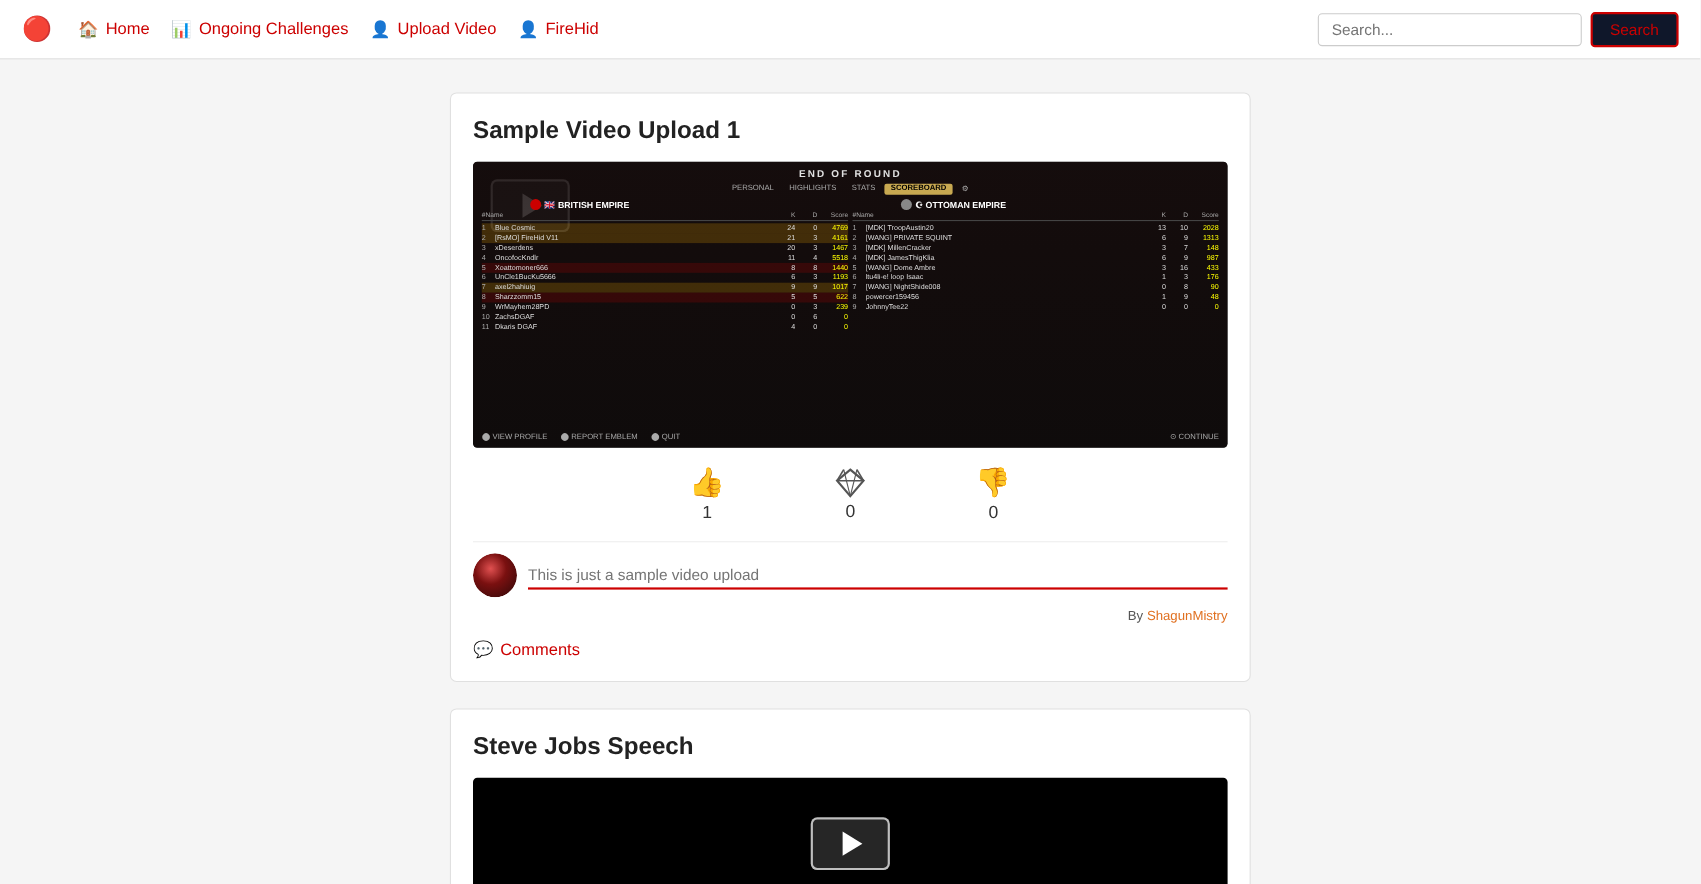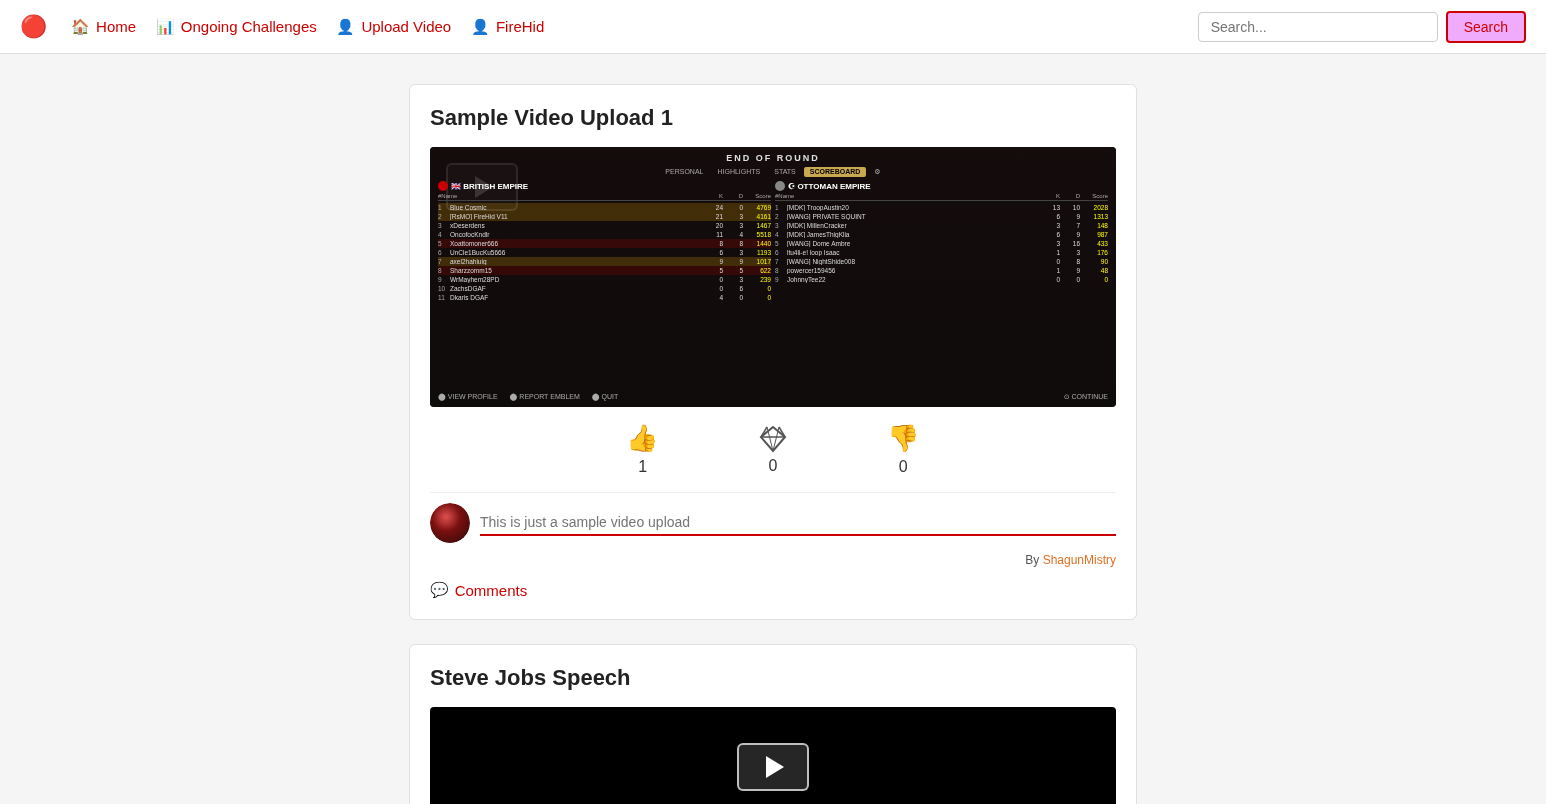--- a/index.html
+++ b/index.html
@@ -45,21 +45,21 @@
       border: 1px solid #ccc;
       border-radius: 4px;
       padding: 6px 12px;
       font-size: 14px;
       width: 240px;
       outline: none;
       color: #999;
     }
     .search-btn {
       border: 2px solid #cc0000;
-      background: #f0abfc;
+      background: #0f172a;
       color: #cc0000;
       padding: 6px 16px;
       border-radius: 4px;
       font-size: 14px;
       cursor: pointer;
       font-weight: 500;
       text-align: center;
     }
 
     
@@ -184,20 +184,21 @@
     .sb-team {
       flex: 1;
     }
     .sb-team-header {
       display: flex;
       align-items: center;
       gap: 3px;
       font-size: 8px;
       font-weight: bold;
       margin-bottom: 2px;
+      margin-left: 44px;
     }
     .team-icon {
       width: 10px;
       height: 10px;
       border-radius: 50%;
       background: #c00;
     }
     .team-icon-o {
       background: #888;
     }

